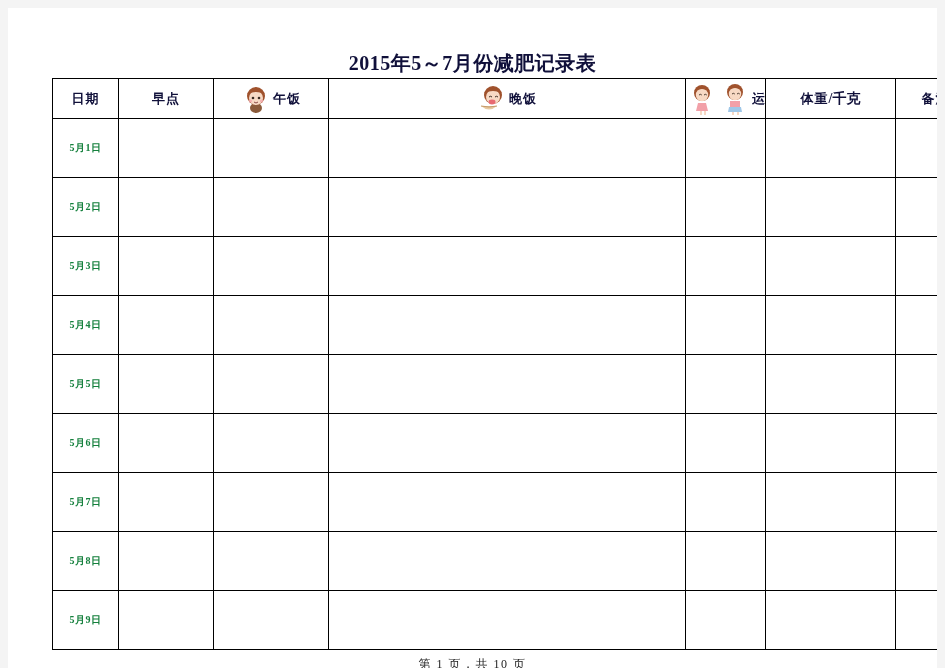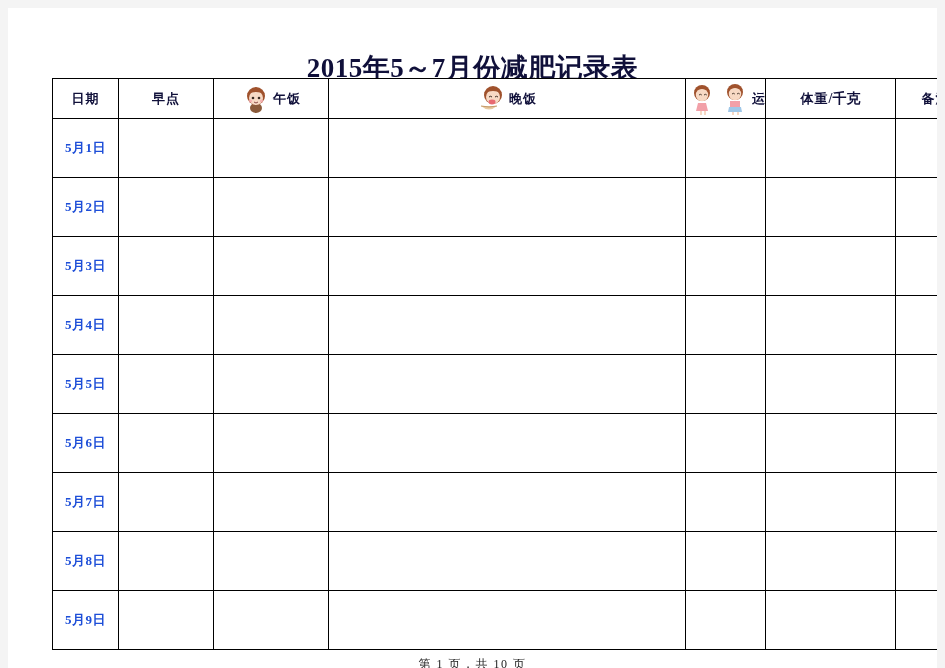--- a/index.html
+++ b/index.html
@@ -26,21 +26,21 @@
   }
 
   
   #doc-title {
     position: absolute;
     left: 0;
     top: 42px;
     width: 929px;
     text-align: center;
     font-family: "Liberation Serif", "DejaVu Serif", serif;
-    font-size: 27px;
+    font-size: 20px;
     font-weight: bold;
     color: #10103a;
     letter-spacing: 0.5px;
     white-space: nowrap;
   }
 
   
   #record-table {
     position: absolute;
     left: 44px;
@@ -96,23 +96,23 @@
   }
 
   
   .body-row td {
     height: 59px;
     vertical-align: middle;
   }
   .date-cell {
     text-align: center;
     font-family: "Liberation Serif", "DejaVu Serif", serif;
-    font-size: 13px;
+    font-size: 10px;
     font-weight: bold;
-    color: #1d4ed8;
+    color: #15803d;
     white-space: nowrap;
     letter-spacing: 0.5px;
   }
 
   
   .girl-icon {
     width: 30px;
     height: 34px;
     flex: 0 0 auto;
     display: block;

